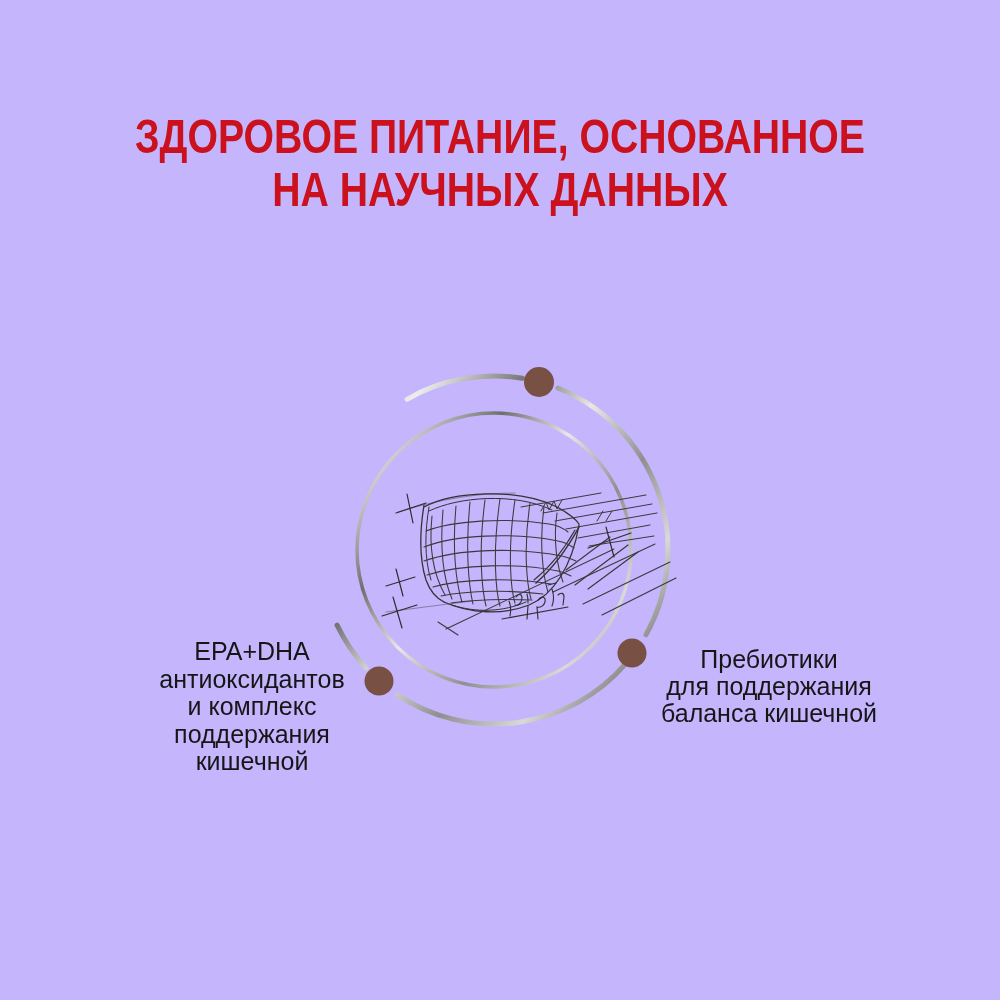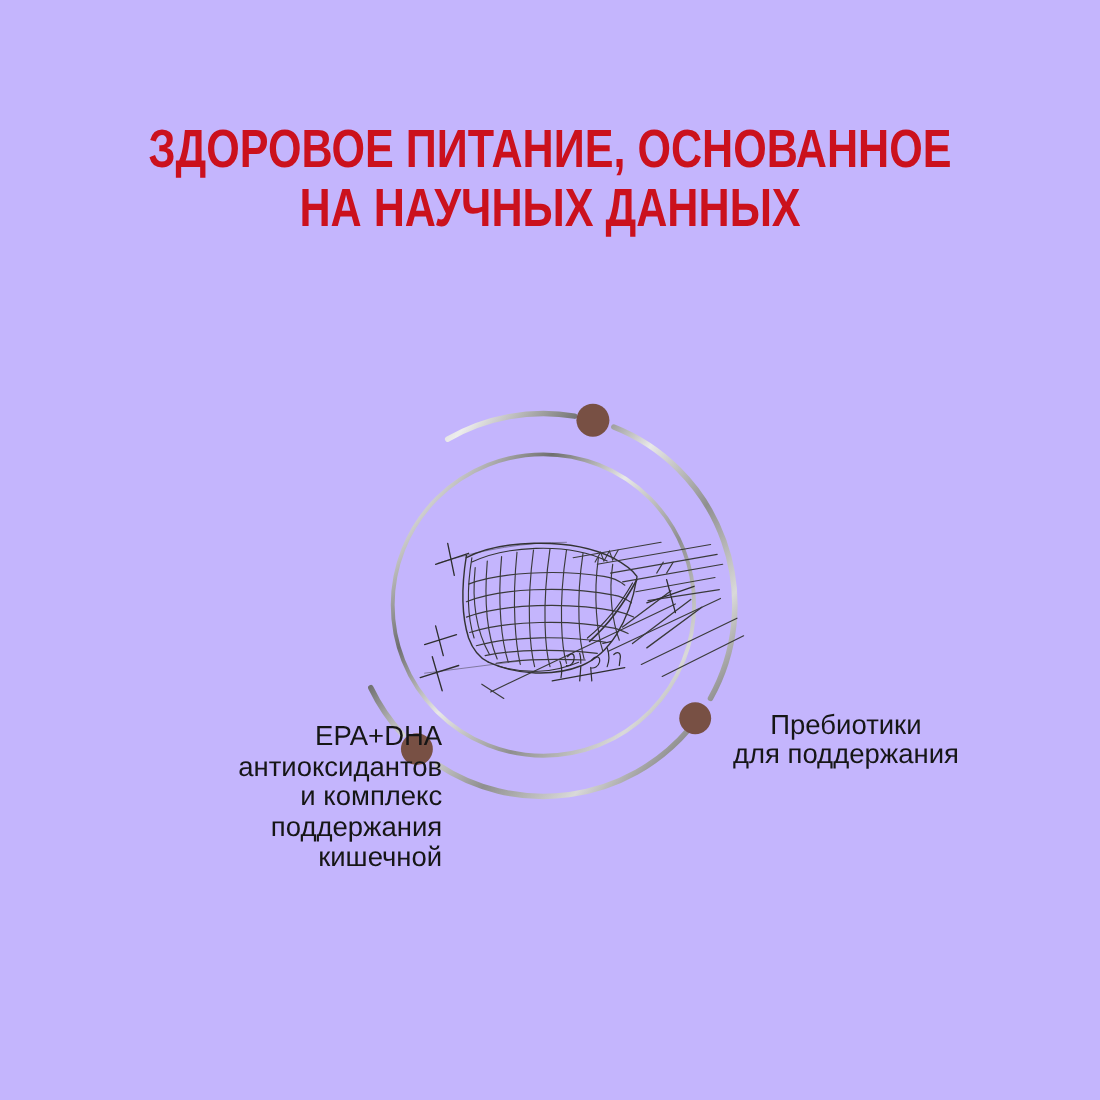--- a/index.html
+++ b/index.html
@@ -35,21 +35,21 @@
     height: 1000px;
   }
   .label {
     position: absolute;
     text-align: center;
     color: #161616;
     font-size: 25px;
     white-space: nowrap;
   }
   .label-top   { top: 278px; left: 285px; width: 500px; line-height: 31px; }
-  .label-left  { top: 656px; left: 102px; width: 300px; line-height: 27.5px; text-align: right; }
+  .label-left  { top: 638px; left: 102px; width: 300px; line-height: 27.5px; }
   .label-right { top: 646px; left: 619px; width: 300px; line-height: 27px; }
 </style>
 </head>
 <body>
 
 <div class="canvas">
 
   <h1 class="heading">
     <span style="display:block">ЗДОРОВОЕ ПИТАНИЕ, ОСНОВАННОЕ</span>
     <span style="display:block">НА НАУЧНЫХ ДАННЫХ</span>
@@ -174,15 +174,16 @@
     <span style="display:block">EPA+DHA</span>
     <span style="display:block">антиоксидантов</span>
     <span style="display:block">и комплекс</span>
     <span style="display:block">поддержания</span>
     <span style="display:block">кишечной</span>
   </div>
 
   <div class="label label-right">
     <span style="display:block">Пребиотики</span>
     <span style="display:block">для поддержания</span>
+    <span style="display:block">баланса кишечной</span>
   </div>
 
 </div>
 
 </body></html>

